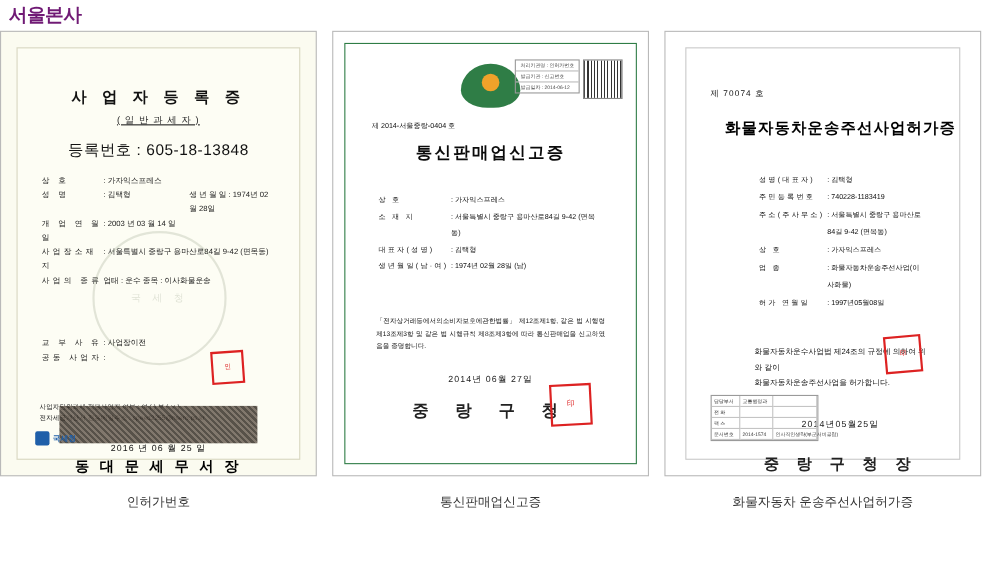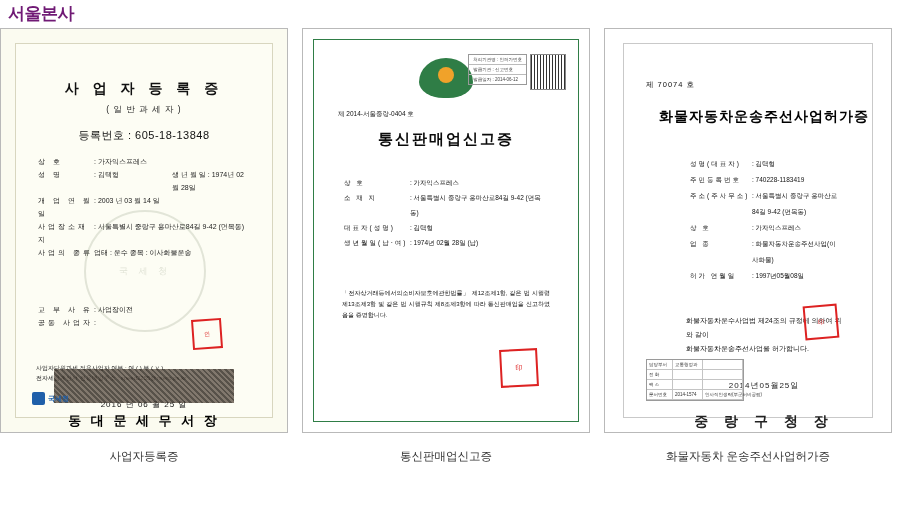--- a/index.html
+++ b/index.html
@@ -40,24 +40,24 @@
   .d1-inner{
     position:absolute;left:14px;top:14px;right:14px;bottom:14px;
     border:1px solid #d8d6bf;
     background:#fdfdf4;
   }
   .d1 .title{
     text-align:center;font-size:14px;font-weight:bold;letter-spacing:5px;
     margin-top:36px;color:#111;
   }
   .d1 .subtitle{
-    text-align:center;font-size:8.5px;margin-top:6px;color:#222;letter-spacing:1px;
+    text-align:center;font-size:8.5px;margin-top:6px;color:#222;letter-spacing:1px;text-decoration:underline;
   }
   .d1 .regno{
-    text-align:center;font-size:11px;margin-top:12px;color:#111;letter-spacing:.5px;
+    text-align:center;font-size:14px;margin-top:12px;color:#111;letter-spacing:.5px;
   }
   .d1 .rows{ margin:12px 22px 0 22px; }
   .d1 .row{
     display:flex;font-size:7px;line-height:13px;color:#1a1a1a;
   }
   .d1 .lbl{ width:56px;letter-spacing:3px;flex:none; }
   .d1 .val{ flex:1; }
   .d1 .seal-area{
     position:absolute;left:50%;top:166px;transform:translateX(-50%);
     width:120px;height:120px;opacity:.18;
@@ -262,21 +262,21 @@
         <div class="issuer">동 대 문 세 무 서 장</div>
 
         <div class="redseal">인</div>
         <div class="hatch"></div>
         <div class="logo">
           <span class="logo-mark"></span>
           <span class="logo-text">국세청</span>
         </div>
       </div>
     </div>
-    <div class="caption">사업자등록증</div>
+    <div class="caption">인허가번호</div>
   </div>
 
   <div class="cert">
     <div class="cert-frame d2">
       <div class="d2-inner">
         <div class="emblem">
           <div class="leaf">
               <div class="dot"></div>
             </div>
         </div>
@@ -305,20 +305,22 @@
             <span class="lbl">대표자(성명)</span>
             <span class="val">: 김택형</span>
           </div>
           <div class="row">
             <span class="lbl">생년월일(남·여)</span>
             <span class="val">: 1974년 02월 28일 (남)</span>
           </div>
         </div>
 
         <div class="law">「전자상거래등에서의소비자보호에관한법률」 제12조제1항, 같은 법 시행령 제13조제3항 및 같은 법 시행규칙 제8조제3항에 따라 통신판매업을 신고하였음을 증명합니다.</div>
+        <div class="date">2014년  06월  27일</div>
+        <div class="issuer">중  랑  구  청</div>
         <div class="redseal">印</div>
       </div>
     </div>
     <div class="caption">통신판매업신고증</div>
   </div>
 
   <div class="cert">
     <div class="cert-frame d3">
       <div class="d3-inner">
         <div class="docno">제  70074  호</div>

